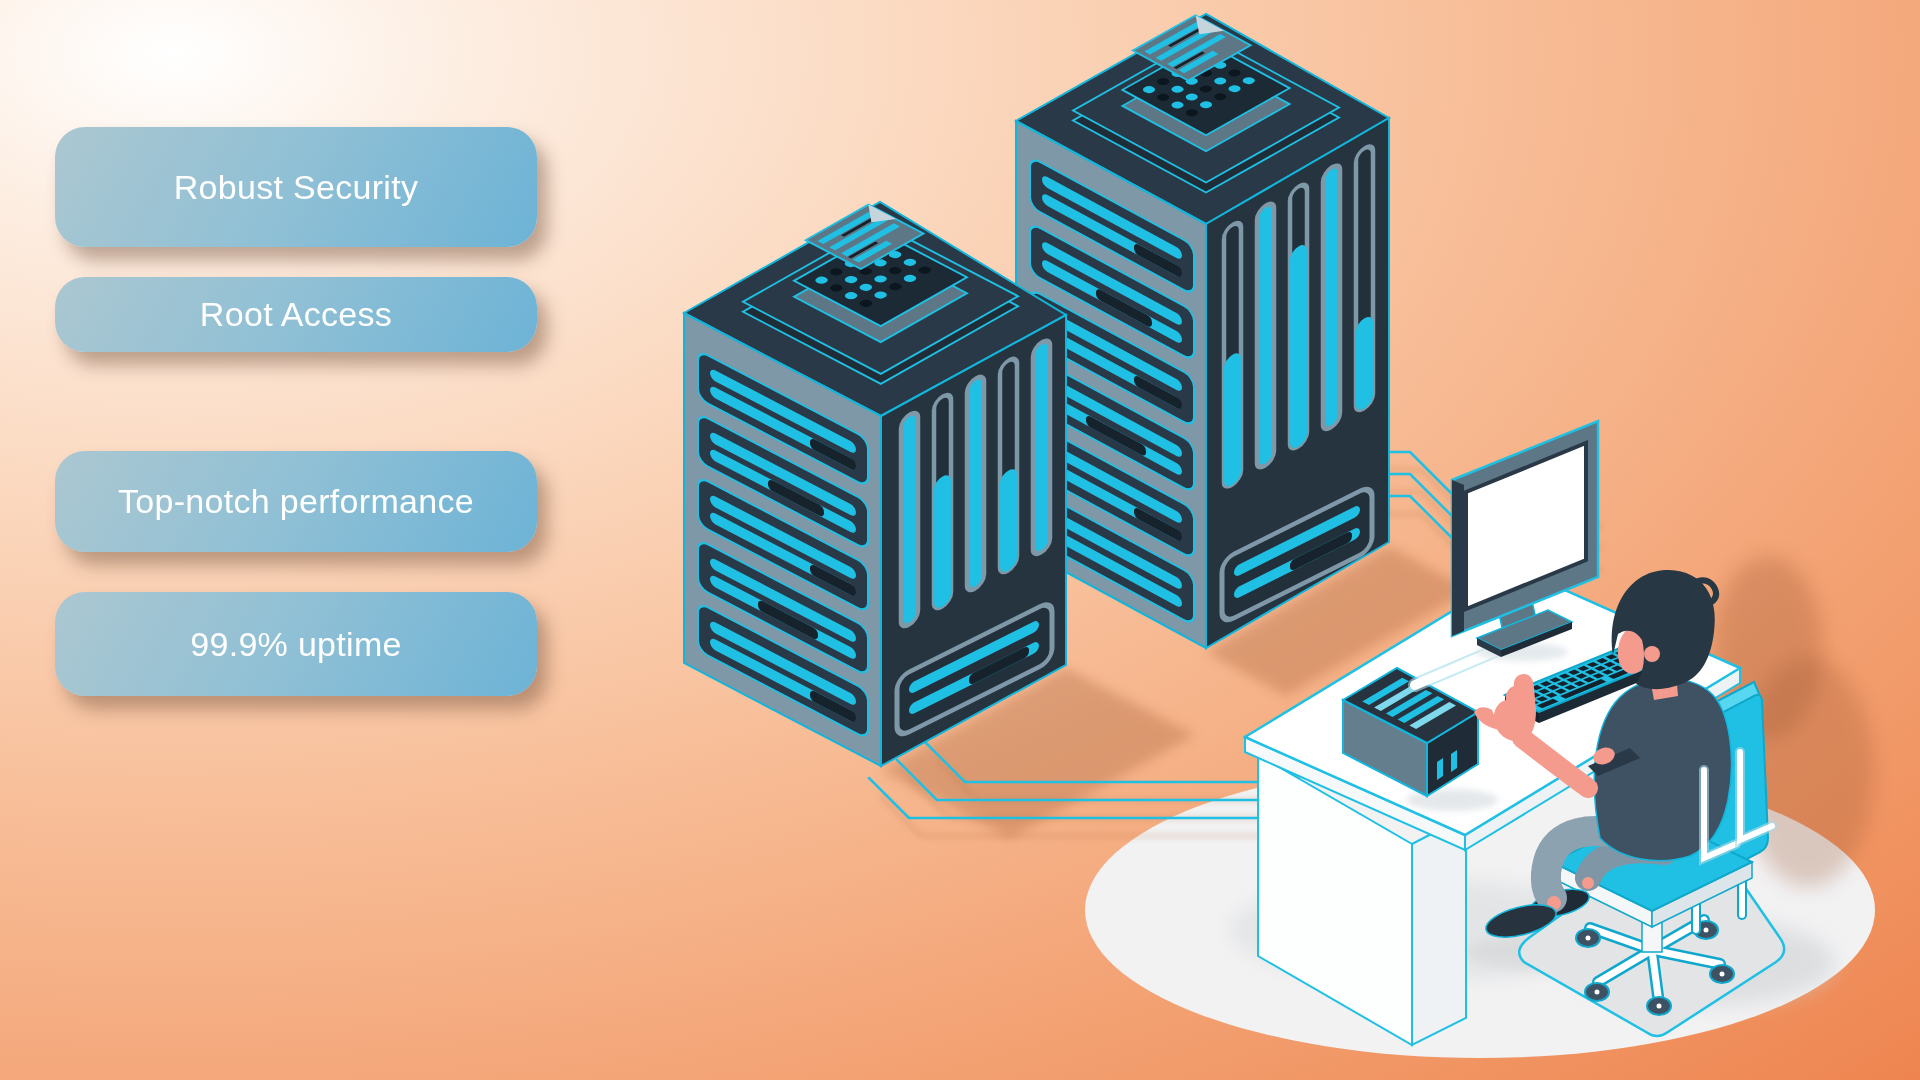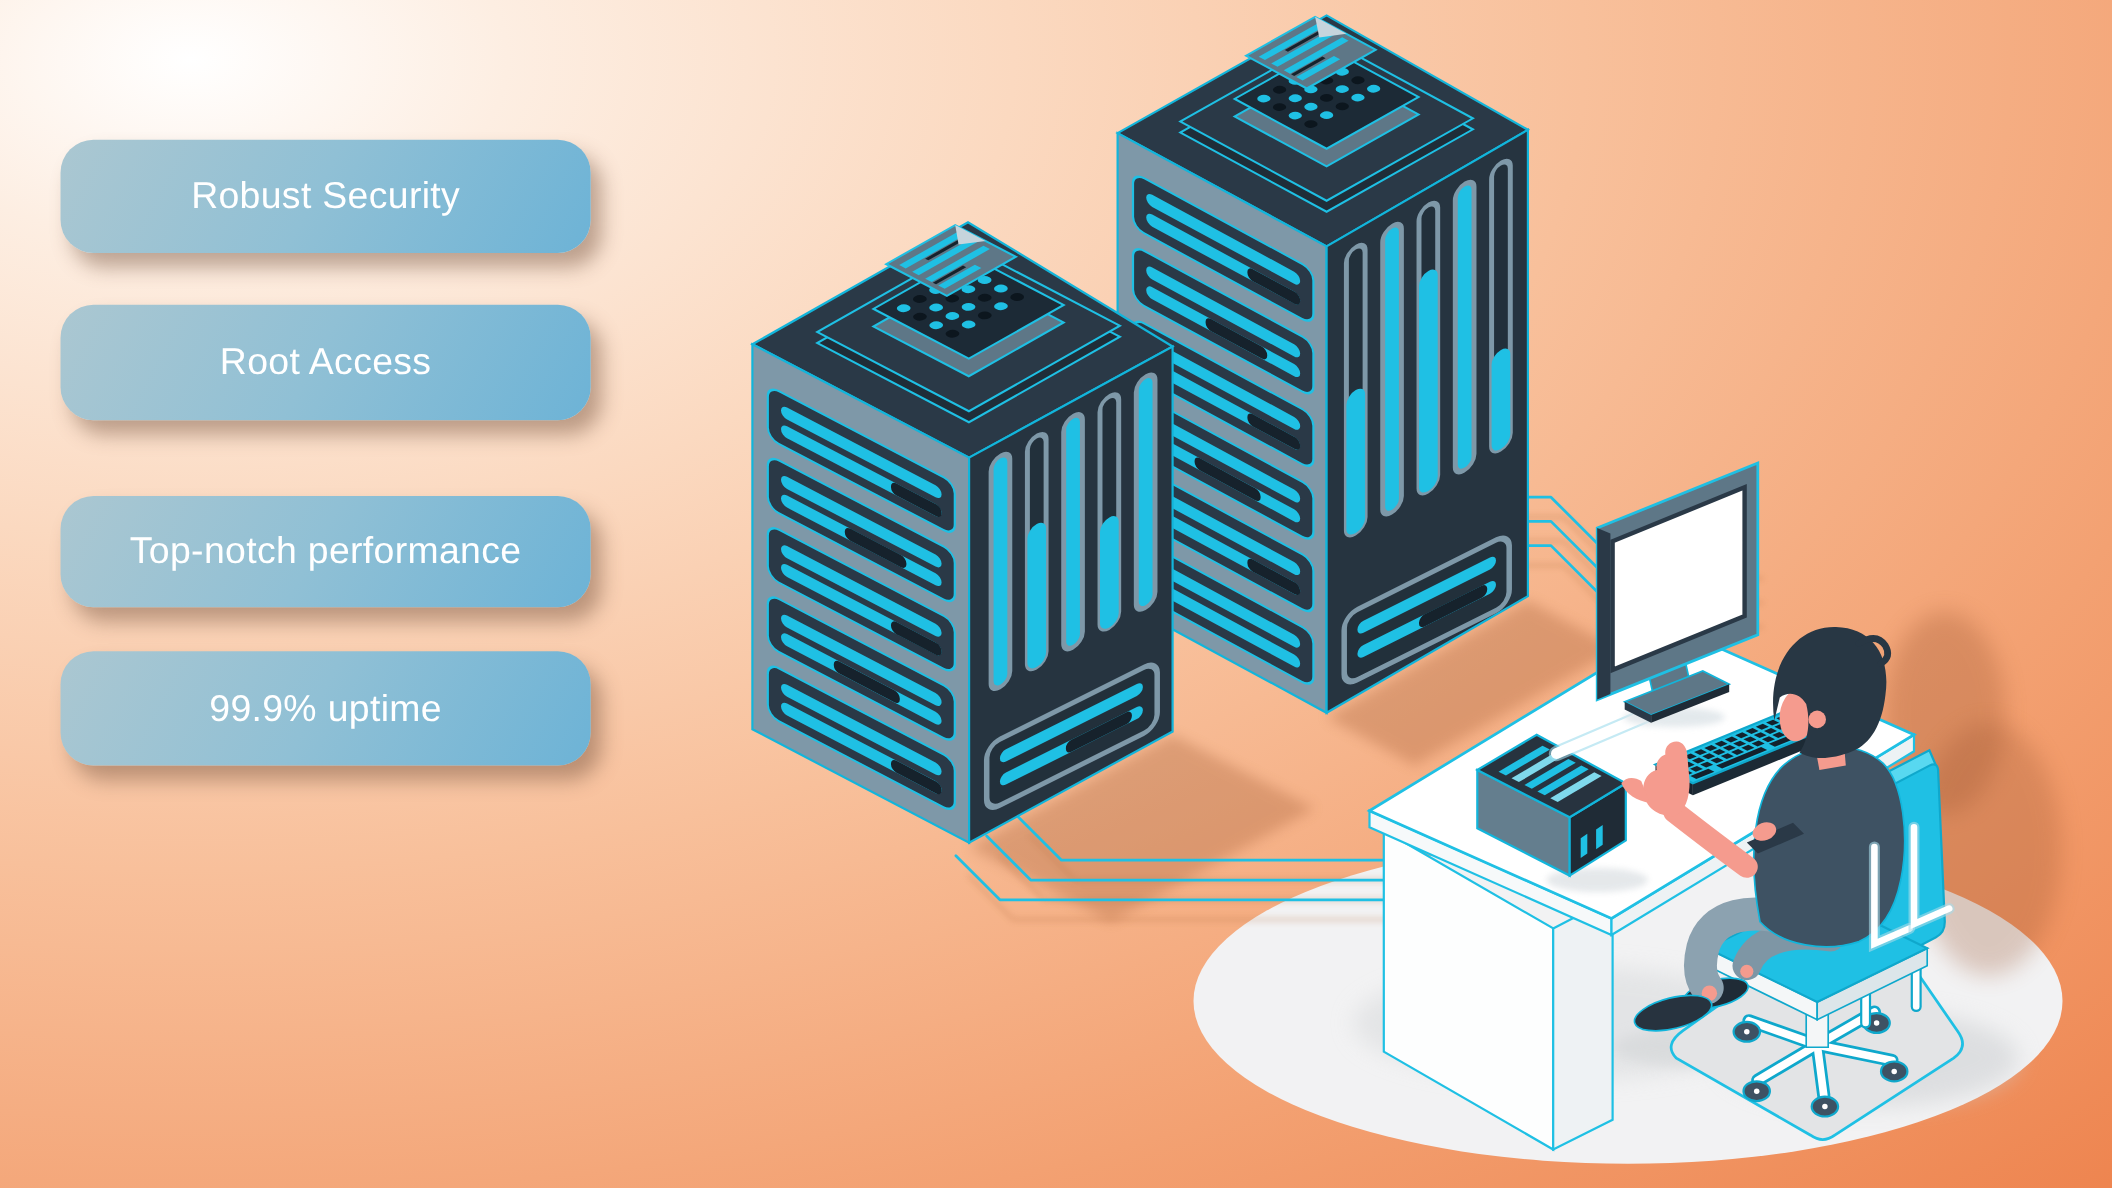--- a/index.html
+++ b/index.html
@@ -6,28 +6,28 @@
   body{
     width:1920px;height:1080px;overflow:hidden;position:relative;
     font-family:"Liberation Sans", sans-serif;
     background:radial-gradient(150% 155% at 9% 5%,
       #ffffff 0%, #fdeee2 10%, #fbd9c0 26%, #f8c09b 44%,
       #f3a172 66%, #ee8550 86%, #ec7b45 100%);
   }
   #scene{position:absolute;inset:0;z-index:1;}
   .badges{position:absolute;left:0;top:0;z-index:2;}
   .badge{
-    position:absolute;left:55px;width:482px;height:103px;border-radius:30px;
+    position:absolute;left:55px;width:482px;height:120px;border-radius:30px;
     background:linear-gradient(118deg,#abc7d1 0%,#90c0d5 48%,#6db3d6 100%);
     box-shadow:10px 13px 18px rgba(120,83,62,.48);
     display:flex;align-items:center;justify-content:center;
   }
   .badge span{color:#ffffff;font-size:34px;letter-spacing:.3px;}
   .badge:nth-child(1){top:127px;}
-  .badge:nth-child(2){top:277px;height:105px;}
+  .badge:nth-child(2){top:277px;height:75px;}
   .badge:nth-child(3){top:427px;height:101px;margin-top:24px;}
   .badge:nth-child(4){top:592px;height:104px;justify-content:center;}
 </style>
 </head>
 <body>
 
 <div class="badges">
   <div class="badge">
     <span>Robust Security</span>
   </div>

